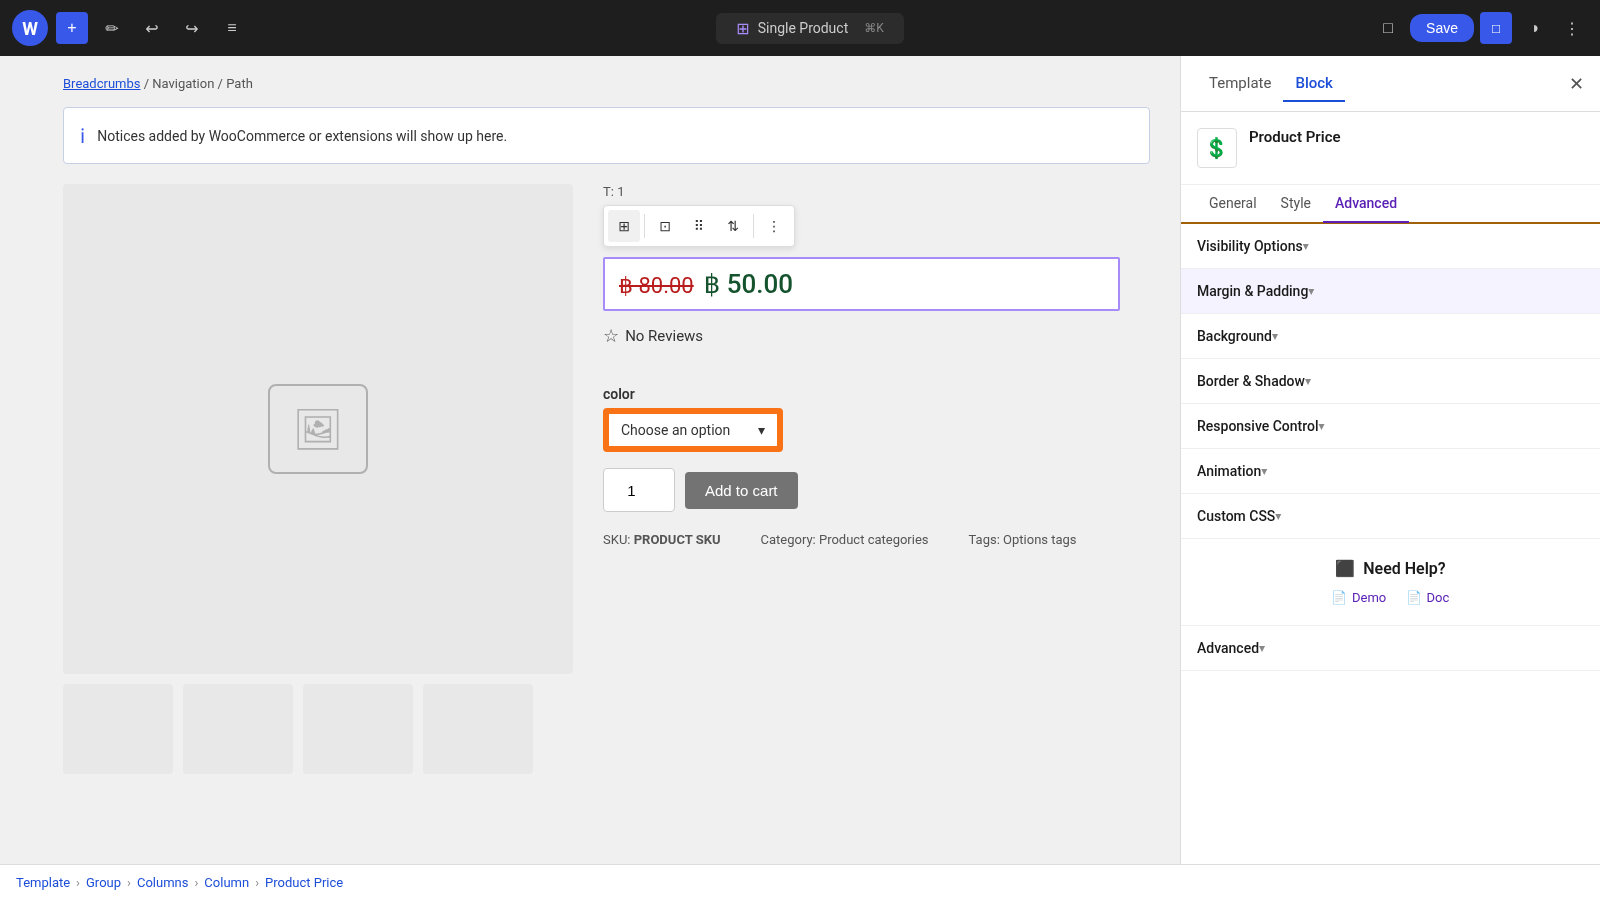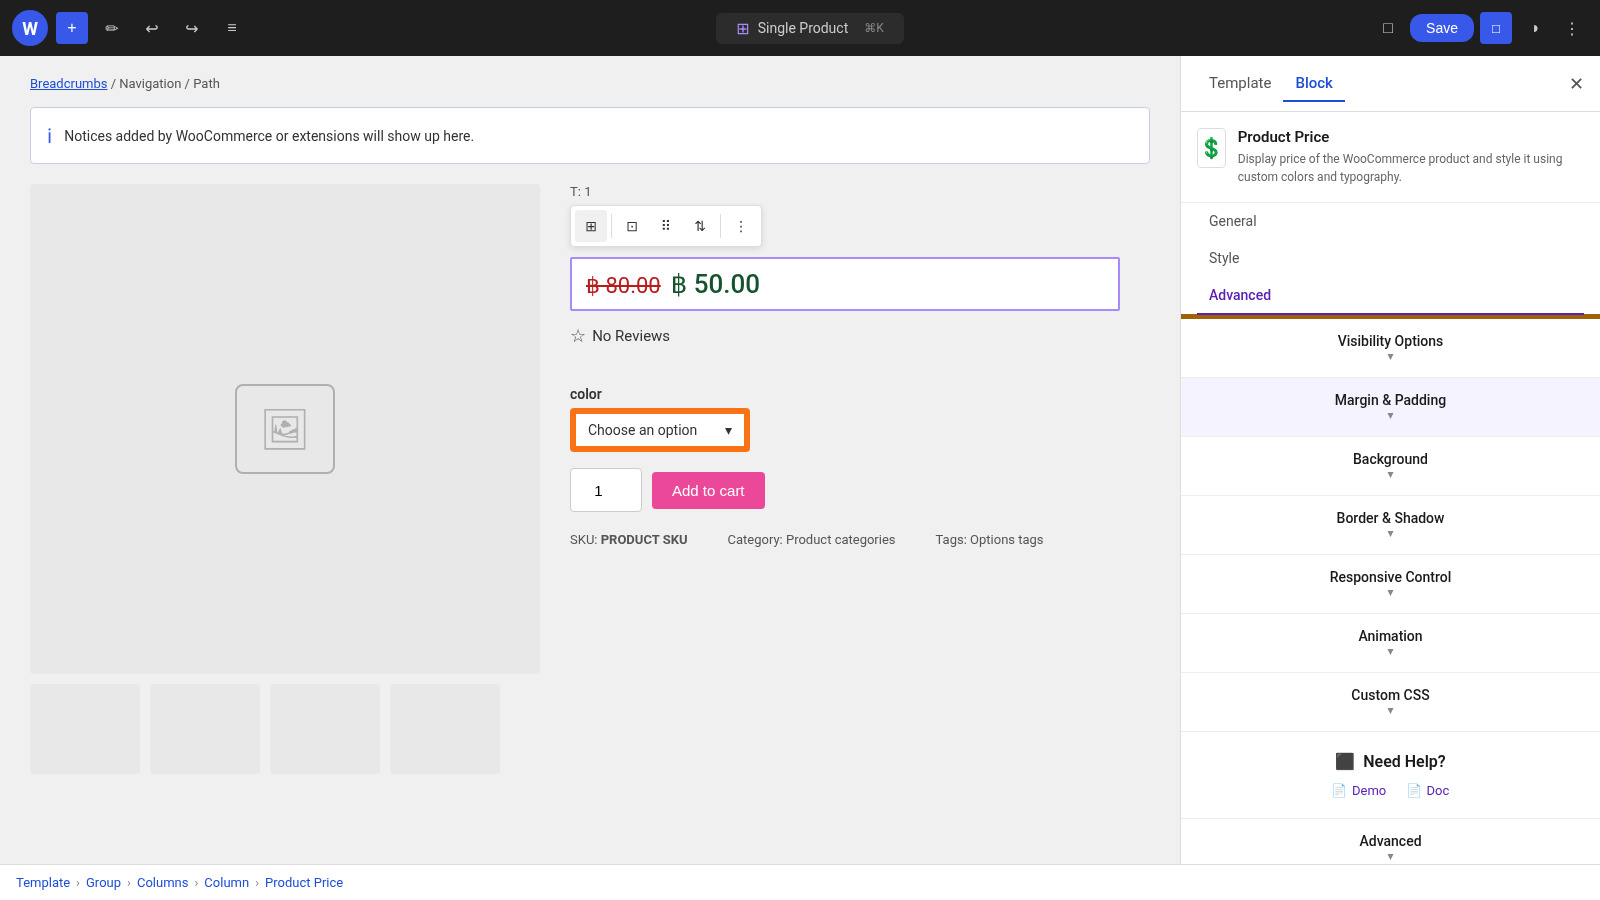--- a/index.html
+++ b/index.html
@@ -38,21 +38,21 @@
       background: #3858e9; color: white; border: none; border-radius: 12px;
       padding: 6px 16px; font-size: 14px; font-weight: 500; cursor: pointer;
     }
     .topbar-square-btn {
       background: #3858e9; border: none; border-radius: 4px; color: white;
       width: 32px; height: 32px; display: flex; align-items: center; justify-content: center; cursor: pointer;
     }
 
     
     .main-layout {
-      display: flex; flex: 1; overflow: hidden;
+      display: flex; flex: 1; overflow: hidden; padding-left: 33px;
     }
 
     
     .canvas {
       flex: 1; background: #f0f0f1; padding: 20px 30px; overflow-y: auto; position: relative;
     }
 
     
     .breadcrumb { font-size: 13px; color: #555; margin-bottom: 16px; }
     .breadcrumb a { color: #1d4ed8; text-decoration: underline; cursor: pointer; }
@@ -121,21 +121,21 @@
       justify-content: space-between; font-size: 14px; color: #333; margin-bottom: 16px;
     }
 
     
     .cart-row { display: flex; align-items: center; gap: 10px; margin-bottom: 20px; }
     .qty-input {
       width: 72px; height: 44px; border: 1px solid #ccc; border-radius: 4px;
       text-align: center; font-size: 15px; background: white;
     }
     .add-cart-btn {
-      background: #ec4899; color: white; border: none; border-radius: 4px;
+      background: #737373; color: white; border: none; border-radius: 4px;
       padding: 10px 20px; font-size: 15px; font-weight: 500; cursor: pointer;
     }
 
     
     .meta-row { display: flex; gap: 40px; font-size: 13px; color: #555; }
 
     
     .sidebar {
       width: 420px; background: white; border-left: 1px solid #ddd;
       display: flex; flex-direction: column; overflow: hidden; flex-shrink: 0;
@@ -161,37 +161,37 @@
     .block-info { padding: 16px; border-bottom: 1px solid #eee; display: flex; gap: 12px; align-items: flex-start; }
     .block-icon-box {
       width: 40px; height: 40px; border: 1px solid #ddd; border-radius: 4px;
       display: flex; align-items: center; justify-content: center; font-size: 20px; color: #a78bfa;
     }
     .block-info-text h3 { font-size: 15px; font-weight: 600; color: #1a1a1a; margin-bottom: 4px; }
     .block-info-text p { font-size: 12px; color: #666; line-height: 1.5; }
 
     
     .sidebar-tabs {
-      display: flex; border-bottom: 5px solid #a16207; padding: 0 16px; flex-direction: column;
+      display: flex; border-bottom: 2px solid #a16207; padding: 0 16px;
     }
     .sidebar-inner-tab {
       padding: 10px 12px; font-size: 14px; color: #555; cursor: pointer;
       border-bottom: 2px solid transparent; margin-bottom: -1px;
     }
     .sidebar-inner-tab.active {
       color: #5b21b6; border-bottom-color: #5b21b6; font-weight: 500;
     }
 
     
     .accordion-section {
       border-bottom: 1px solid #eee;
     }
     .accordion-header {
       display: flex; align-items: center; justify-content: flex-start;
-      padding: 14px 16px; cursor: pointer; font-size: 14px; font-weight: 500; color: #1a1a1a; flex-direction: column;
+      padding: 14px 16px; cursor: pointer; font-size: 14px; font-weight: 500; color: #1a1a1a;
     }
     .accordion-header.highlighted { background: #f5f3ff; }
     .chevron { color: #888; font-size: 12px; }
 
     
     .need-help {
       padding: 20px 16px; text-align: center; border-bottom: 1px solid #eee;
     }
     .need-help h3 { font-size: 16px; font-weight: 600; color: #1a1a1a; margin-bottom: 12px; display: flex; align-items: center; justify-content: center; gap: 8px; }
     .need-help-links { display: flex; align-items: center; justify-content: center; gap: 20px; }
@@ -329,21 +329,20 @@
       <div class="sidebar-tab active">Block</div>
       <button class="sidebar-close">✕</button>
     </div>
 
     <div class="sidebar-content">
 
       <div class="block-info">
         <div class="block-icon-box">💲</div>
         <div class="block-info-text">
           <h3>Product Price</h3>
-          <p>Display price of the WooCommerce product and style it using custom colors and typography.</p>
         </div>
       </div>
 
       <div class="sidebar-tabs">
         <div class="sidebar-inner-tab">General</div>
         <div class="sidebar-inner-tab">Style</div>
         <div class="sidebar-inner-tab active">Advanced</div>
       </div>
 
       <div class="accordion-section">

